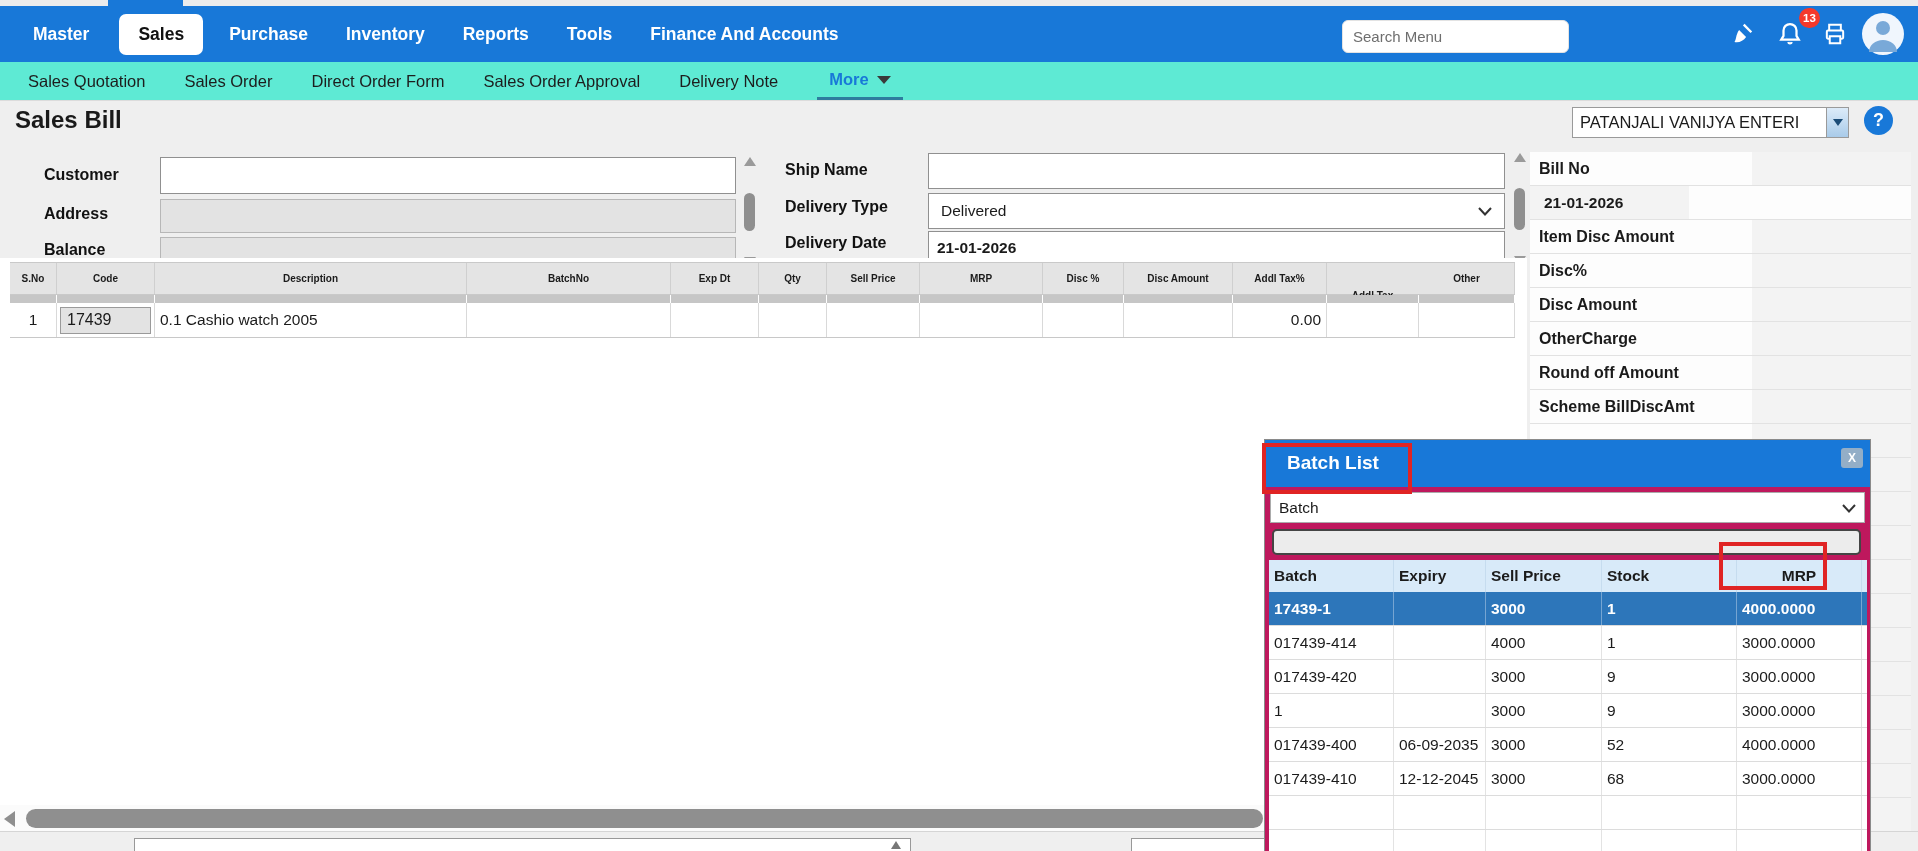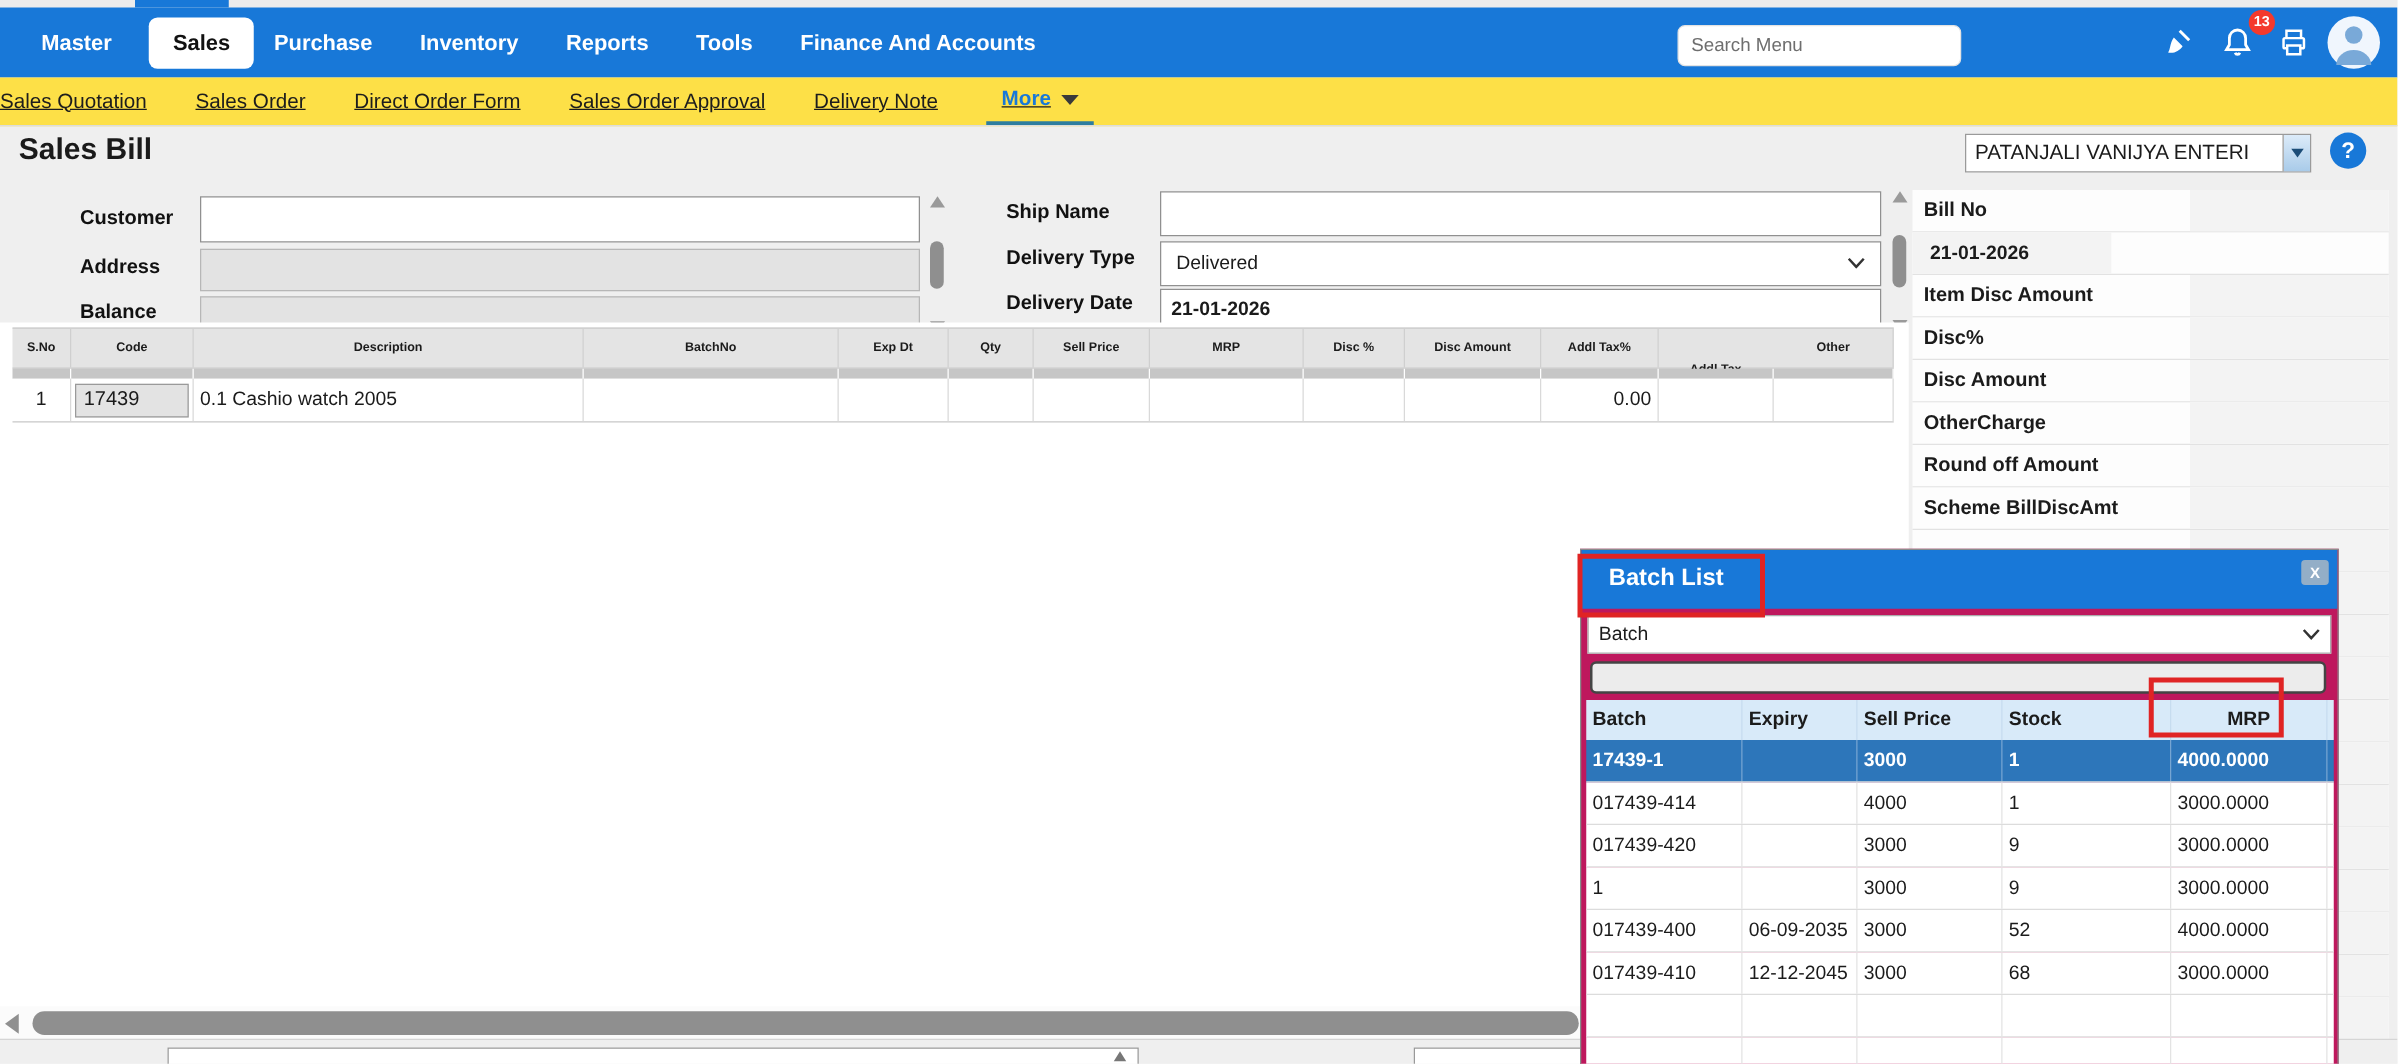--- a/index.html
+++ b/index.html
@@ -11,43 +11,43 @@
   }
   .abs{position:absolute;}
 
   
   .top-strip{left:0;top:0;width:1918px;height:6px;background:#ececec;}
   .top-strip-accent{left:108px;top:0;width:75px;height:6px;background:#1878d8;}
 
   
   .topnav{left:0;top:6px;width:1918px;height:56px;background:#1878d8;display:flex;align-items:center;padding-left:33px;box-sizing:border-box;}
   .nav-item{color:#fff;font-weight:700;font-size:17.5px;margin-right:38px;white-space:nowrap;cursor:pointer;}
-  .nav-item.active{background:#fff;color:#111;border-radius:7px;padding:10px 19px;margin-left:-8px;margin-right:16px;}
+  .nav-item.active{background:#fff;color:#111;border-radius:7px;padding:10px 19px;margin-left:-8px;margin-right:26px;}
   .search-box{left:1342px;top:20px;width:227px;height:33px;background:#fff;border-radius:6px;border:1px solid #e3e3e3;box-sizing:border-box;}
   .search-box input{width:100%;height:100%;border:none;outline:none;background:transparent;font-family:"Liberation Sans",sans-serif;font-size:15px;color:#333;padding:0 10px;box-sizing:border-box;}
   .search-box input::placeholder{color:#6e6e6e;}
   .topnav-icon{top:17px;width:34px;height:34px;display:flex;align-items:center;justify-content:center;cursor:pointer;}
   .badge{left:1799px;top:8px;min-width:20px;height:20px;background:#f4392c;border-radius:10px;color:#fff;font-size:11.5px;font-weight:700;display:flex;align-items:center;justify-content:center;padding:0 4px;box-sizing:border-box;z-index:3;}
 
   
-  .subnav{left:0;top:62px;width:1918px;height:39px;background:#fde047;border-bottom:1px solid #dcdcdc;display:flex;align-items:center;box-sizing:border-box;text-decoration:underline;}
+  .subnav{left:0;top:62px;width:1918px;height:39px;background:#5eead4;border-bottom:1px solid #dcdcdc;display:flex;align-items:center;padding-left:28px;box-sizing:border-box;}
   .subnav-item{font-size:16.5px;color:#1d1d1d;margin-right:39px;white-space:nowrap;cursor:pointer;height:38px;display:flex;align-items:center;box-sizing:border-box;}
   .subnav-item.active{color:#1878d8;font-weight:700;border-bottom:3px solid #2e7d9e;padding:0 12px;}
   .caret-down{display:inline-block;width:0;height:0;border-left:7px solid transparent;border-right:7px solid transparent;border-top:8px solid #3a3a3a;margin-left:8px;}
 
   
   .page-title{left:15px;top:106px;font-size:24px;font-weight:700;color:#1a1a1a;}
   .company-select{left:1572px;top:107px;width:277px;height:31px;background:#fff;border:1px solid #9a9a9a;box-sizing:border-box;display:flex;align-items:center;cursor:pointer;}
   .company-select .val{flex:1;font-size:16.5px;padding-left:7px;white-space:nowrap;overflow:hidden;}
   .company-caret{width:21px;height:100%;background:linear-gradient(#dcebf9,#a9cbe9);border-left:1px solid #9a9a9a;display:flex;align-items:center;justify-content:center;}
   .company-caret i{width:0;height:0;border-left:5px solid transparent;border-right:5px solid transparent;border-top:7px solid #1b4c77;}
   .help-btn{left:1864px;top:106px;width:29px;height:29px;border-radius:50%;background:#1878d8;color:#fff;font-weight:700;font-size:18px;display:flex;align-items:center;justify-content:center;cursor:pointer;}
 
   
-  .flabel{font-size:16px;font-weight:700;color:#111;white-space:nowrap;margin-left:20px;}
+  .flabel{font-size:16px;font-weight:700;color:#111;white-space:nowrap;}
   .finput{background:#fff;border:1px solid #909090;box-sizing:border-box;font-size:15.5px;display:flex;align-items:center;padding:0 8px;}
   .finput.disabled{background:#e3e3e3;border-color:#b7b7b7;}
   .fselect{background:#fff;border:1px solid #909090;box-sizing:border-box;font-size:15.5px;display:flex;align-items:center;padding:0 12px;cursor:pointer;}
   .fselect .chev{margin-left:auto;}
   .bold-val{font-weight:700;}
 
   
   .vscroll{width:15px;display:flex;flex-direction:column;align-items:center;justify-content:space-between;}
   .tri-up{width:0;height:0;border-left:6px solid transparent;border-right:6px solid transparent;border-bottom:9px solid #9a9a9a;}
   .tri-down{width:0;height:0;border-left:6px solid transparent;border-right:6px solid transparent;border-top:9px solid #9a9a9a;}

